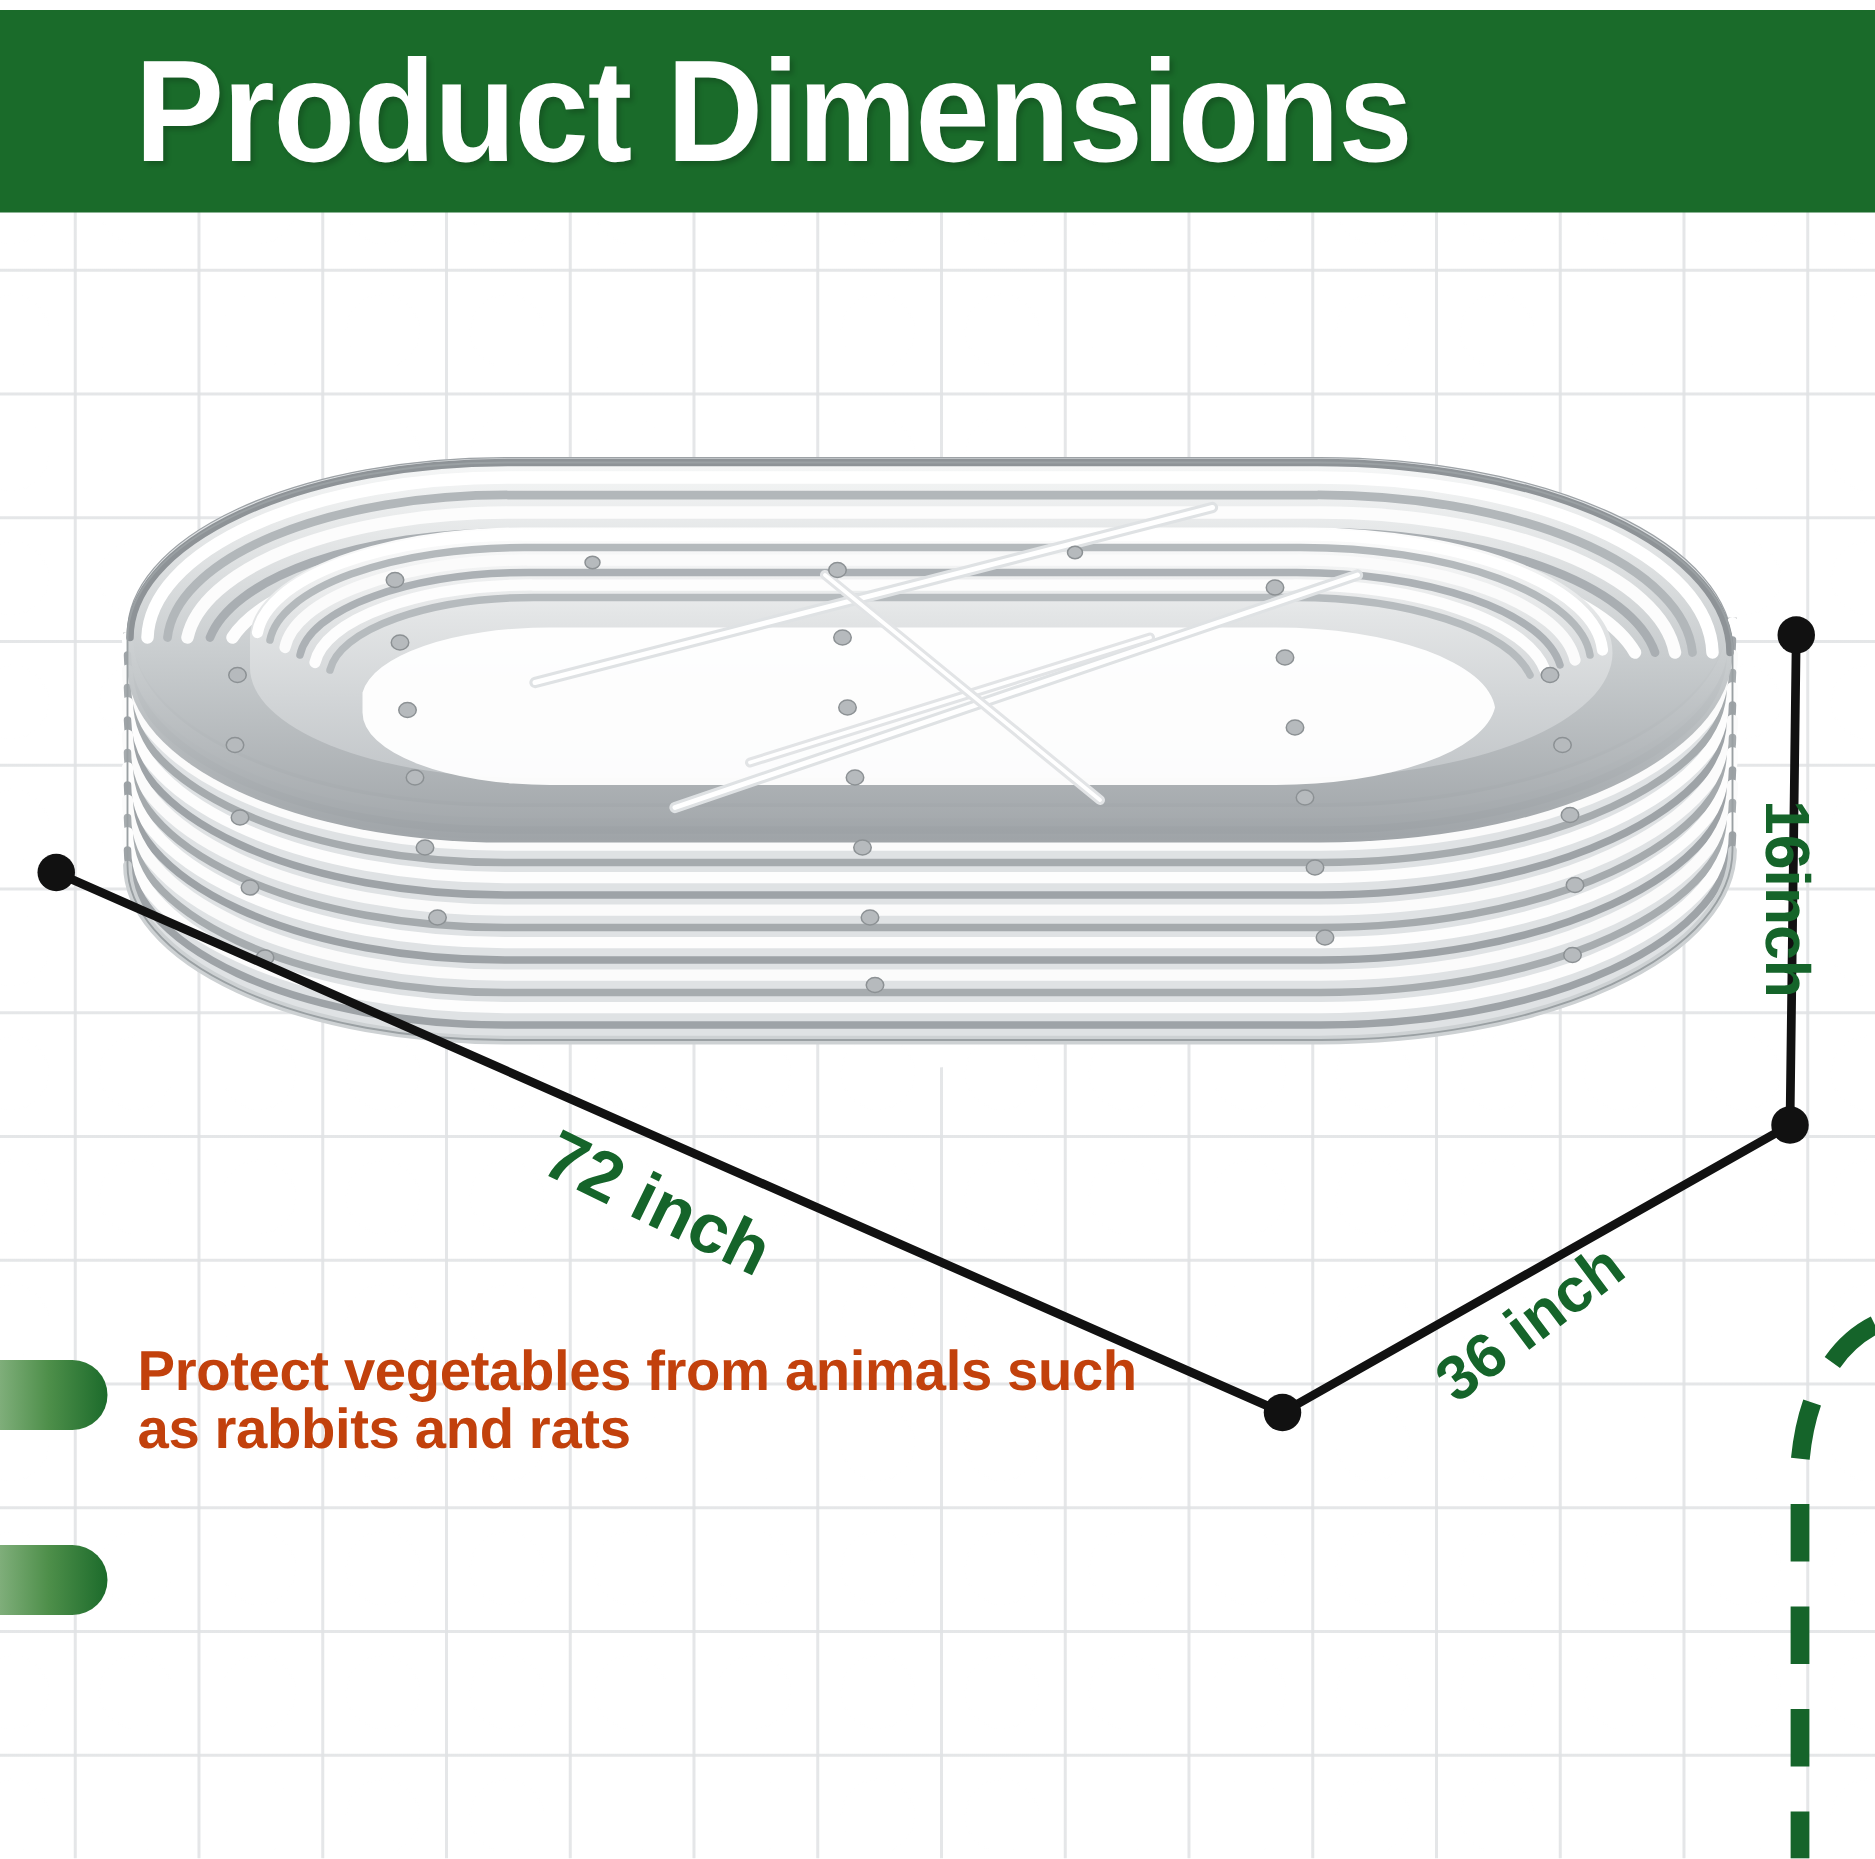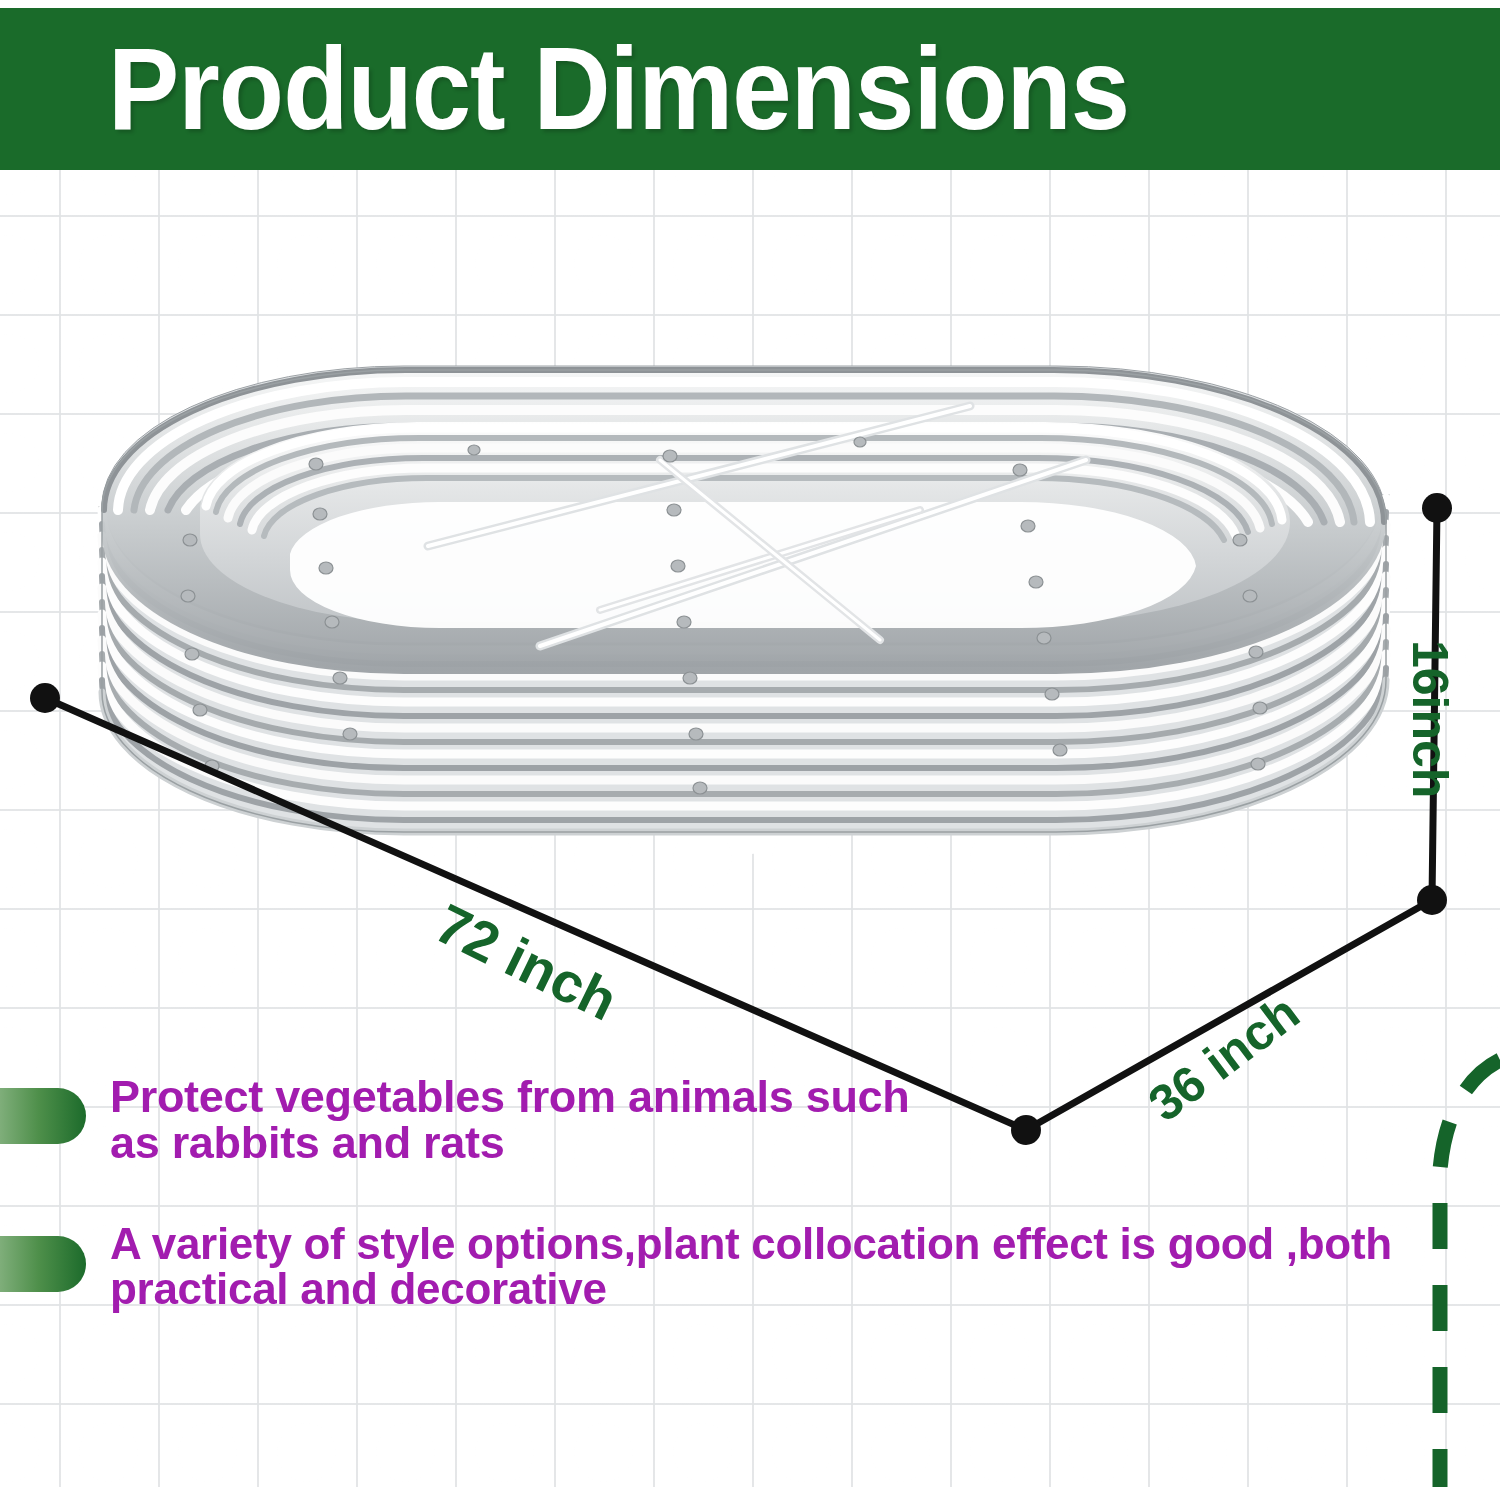--- a/index.html
+++ b/index.html
@@ -121,21 +121,21 @@
   .bullet-pill {
     position: absolute;
     left: 0; top: 10px;
     width: 86px; height: 56px;
     border-radius: 0 30px 30px 0;
     background: linear-gradient(to right, #7fae7a 0%, #4e8f4a 45%, #1c6b2b 100%);
   }
   .bullet-text {
     position: absolute;
     left: 110px; top: -4px;
-    color: #a21caf;
+    color: #c2410c;
     font-size: 45px;
     font-weight: bold;
     line-height: 1.02;
     font-family: "Liberation Sans", sans-serif;
     max-width: 1290px;
     white-space: pre-line;
     letter-spacing: -0.3px;
   }
   .row-2 .bullet-text { font-size: 44px; }
   .row-3 .bullet-text { font-size: 44px; }
@@ -373,19 +373,17 @@
 
     <div class="bullet-row row-1">
       <div class="bullet-pill"></div>
       <div class="bullet-text">Protect vegetables from animals such
 as rabbits and rats</div>
     </div>
 
 
     <div class="bullet-row row-3">
       <div class="bullet-pill"></div>
-      <div class="bullet-text">A variety of style options,plant collocation effect  is good ,both
-practical and decorative</div>
     </div>
 
   </div>
 
 </div>
 
 </body></html>

